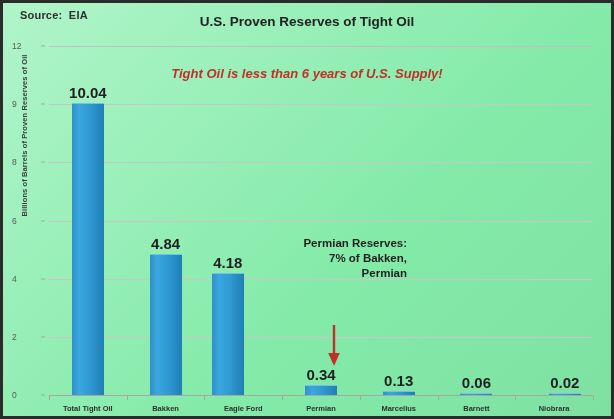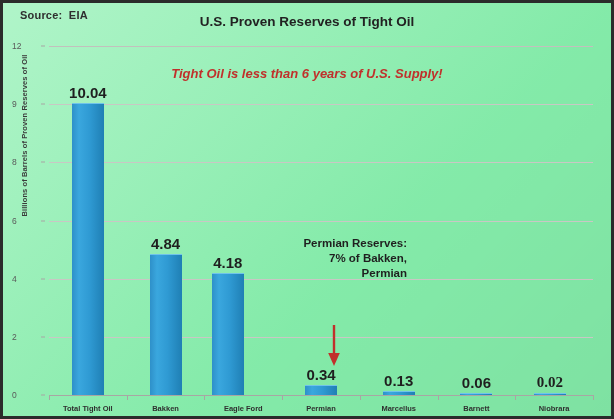--- a/index.html
+++ b/index.html
@@ -269,21 +269,21 @@
         <div class="bar-slot" style="left: 310.857px; width: 77.7143px;">
           <div class="bar" title="Marcellus: 0.13" style="height: 3.78083px;">
             <div class="bar-value">0.13</div>
           </div>
         </div>
         <div class="bar-slot" style="left: 388.571px; width: 77.7143px;">
           <div class="bar" title="Barnett: 0.06" style="height: 2.5px;">
             <div class="bar-value">0.06</div>
           </div>
         </div>
-        <div class="bar-slot" style="left: 462px; width: 77.7143px; font-family: Liberation Serif, serif;">
+        <div class="bar-slot" style="left: 477px; width: 77.7143px;">
           <div class="bar" title="Niobrara: 0.02" style="height: 2.5px;">
             <div class="bar-value">0.02</div>
           </div>
         </div>
       </div>
   </div>
 
   <div id="x-axis">
       <div class="cat-cell" style="left: 0px; width: 77.7143px;">Total Tight Oil</div>
       <div class="cat-sep" style="left: 0px;"></div>

